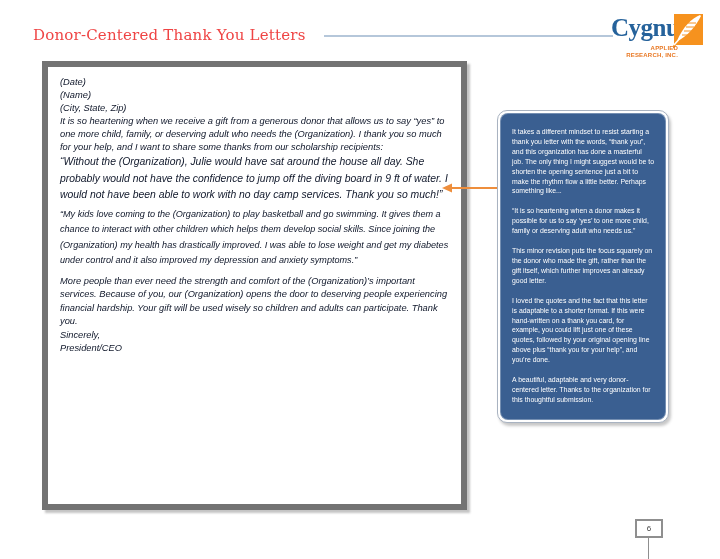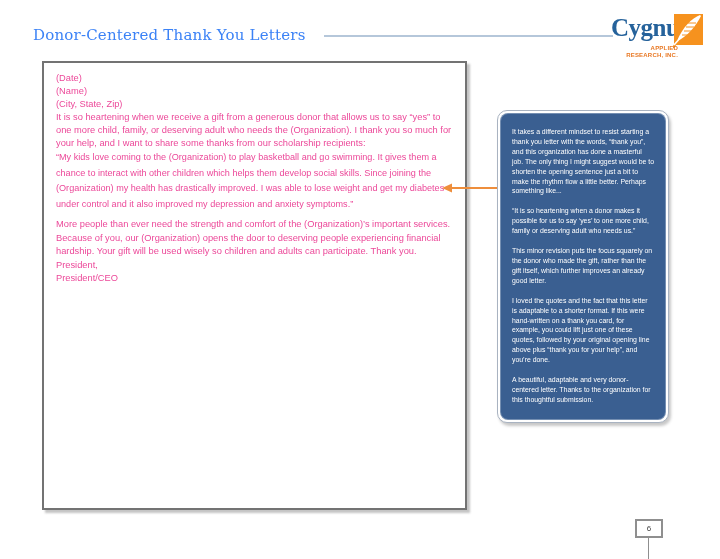--- a/index.html
+++ b/index.html
@@ -1,36 +1,36 @@
 <!DOCTYPE html>
 <html><head>
 <meta charset="utf-8">
 <style>
   html,body{margin:0;padding:0;background:#fff;}
   .page{position:relative;width:720px;height:559px;background:#ffffff;overflow:hidden;
         font-family:"Liberation Sans",sans-serif;}
 
   
   .header{position:absolute;left:33px;top:26px;width:580px;display:flex;align-items:center;}
-  .header-title{font-family:"DejaVu Serif",serif;font-size:15px;color:#3b82f6;
+  .header-title{font-family:"DejaVu Serif",serif;font-size:15px;color:#ef4444;
                 letter-spacing:0.2px;white-space:nowrap;font-weight:400;}
   .header-rule{flex:1;height:2px;background:#B5C7DA;margin-left:18px;margin-top:2px;}
 
   
   .logo{position:absolute;left:611px;top:8px;width:104px;height:52px;}
   .logo-word{position:absolute;left:0;top:6px;font-family:"Liberation Serif",serif;
              font-weight:bold;font-size:25px;color:#25629B;letter-spacing:-0.5px;}
   .logo-sq{position:absolute;left:62px;top:5px;width:30px;height:36px;display:block;}
   .logo-sub{position:absolute;left:0;top:37px;width:67px;text-align:right;color:#E87722;
             font-size:6px;font-weight:bold;line-height:6.5px;letter-spacing:0.2px;}
 
   
   .letter{position:absolute;left:42px;top:61px;width:425px;height:449px;box-sizing:border-box;
-          background:#fff;border:2px solid #737373;box-shadow:3px 3px 2px rgba(125,125,125,0.45);
-          padding:9px 12px;color:#ec4899;}
+          background:#fff;border:6px solid #737373;box-shadow:3px 3px 2px rgba(125,125,125,0.45);
+          padding:9px 12px;color:#0f172a;font-style:italic;}
   .letter p{margin:0;font-size:9.3px;line-height:13px;}
   .l-date{margin-bottom:12px;}
   .l-addr{}
   .l-addr div{font-size:9.3px;line-height:13px;}
   .l-salut{margin-bottom:10px;}
   .l-intro{margin-bottom:13px;}
   .l-quote{margin-left:20px;}
   .l-q1{font-size:10.4px !important;line-height:16.5px !important;margin-bottom:3px !important;}
   .l-q2{font-size:9px !important;line-height:13px !important;margin-bottom:4px !important;}
   .l-q3{font-size:9.1px !important;line-height:15.5px !important;margin-bottom:6px !important;}
@@ -83,23 +83,24 @@
     </div>
   </div>
 
   <div class="letter">
     <p class="l-date">(Date)</p>
     <div class="l-addr">
       <div>(Name)</div>
       <div>(City, State, Zip)</div>
     </div>
     <p class="l-intro">It is so heartening when we receive a gift from a generous donor that allows us to say “yes” to one more child, family, or deserving adult who needs the (Organization).  I thank you so much for your help, and I want to share some thanks from our scholarship recipients:</p>
+    <p class="l-quote l-q1">“Without the (Organization), Julie would have sat around the house all day.  She probably would not have the confidence to jump off the diving board in 9 ft of water.  I would not have been able to work with no day camp services.  Thank you so much!”</p>
     <p class="l-quote l-q3">“My kids love coming to the (Organization) to play basketball and go swimming.  It gives them a chance to interact with other children which helps them develop social skills.  Since joining the (Organization) my health has drastically improved.  I was able to lose weight and get my diabetes under control and it also improved my depression and anxiety symptoms.”</p>
     <p class="l-close">More people than ever need the strength and comfort of the (Organization)’s important services.  Because of you, our (Organization) opens the door to deserving people experiencing financial hardship. Your gift will be used wisely so children and adults can participate.  Thank you.</p>
-    <p class="l-sinc">President,</p>
+    <p class="l-sinc">Sincerely,</p>
     <p>President/CEO</p>
   </div>
 
   <svg class="arrow" width="58" height="12" viewBox="0 0 58 12" xmlns="http://www.w3.org/2000/svg">
     <path d="M57 6 H10" stroke="#EE8E3C" stroke-width="1.8" fill="none"></path>
     <path d="M2 6 L12 1.6 L12 10.4 Z" fill="#EE8E3C"></path>
   </svg>
 
   <div class="callout">
     <div class="callout-inner">

